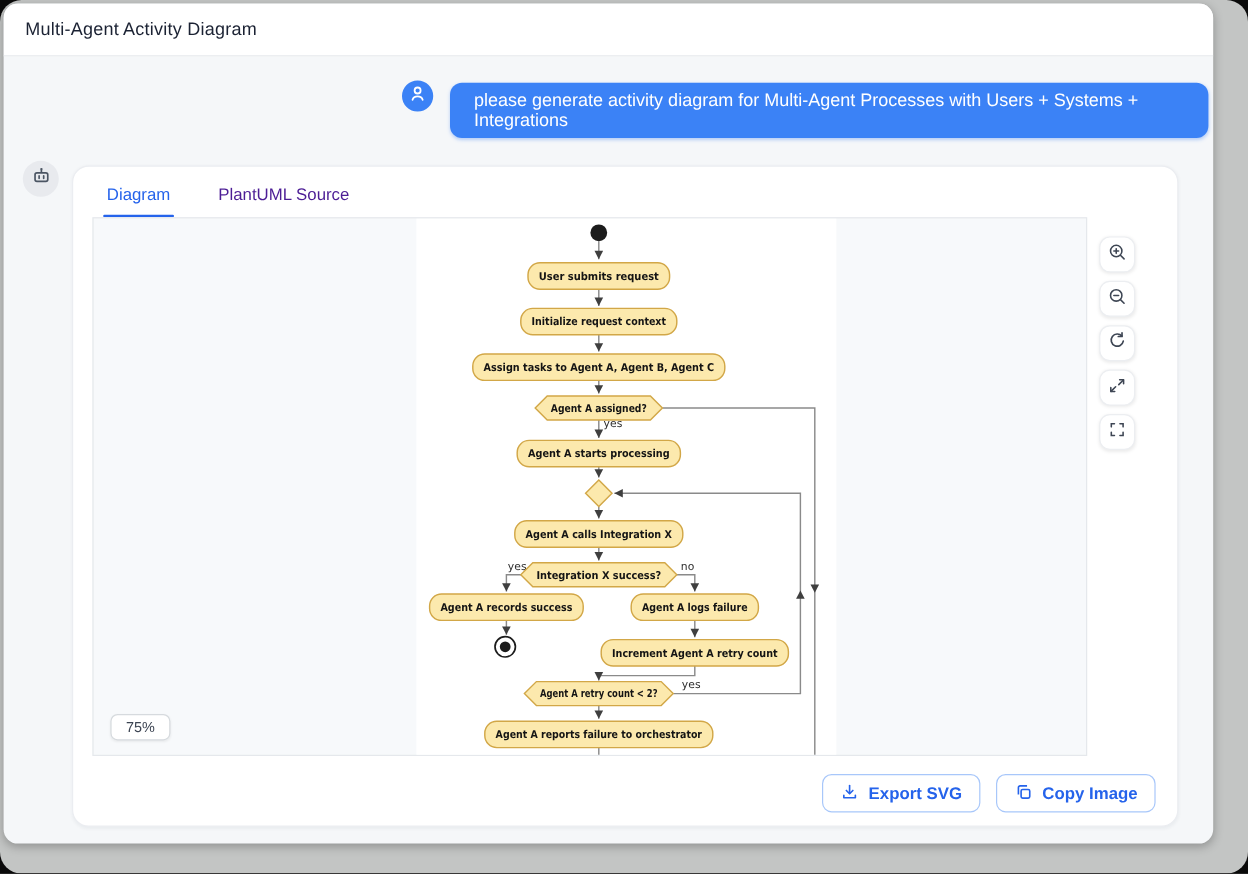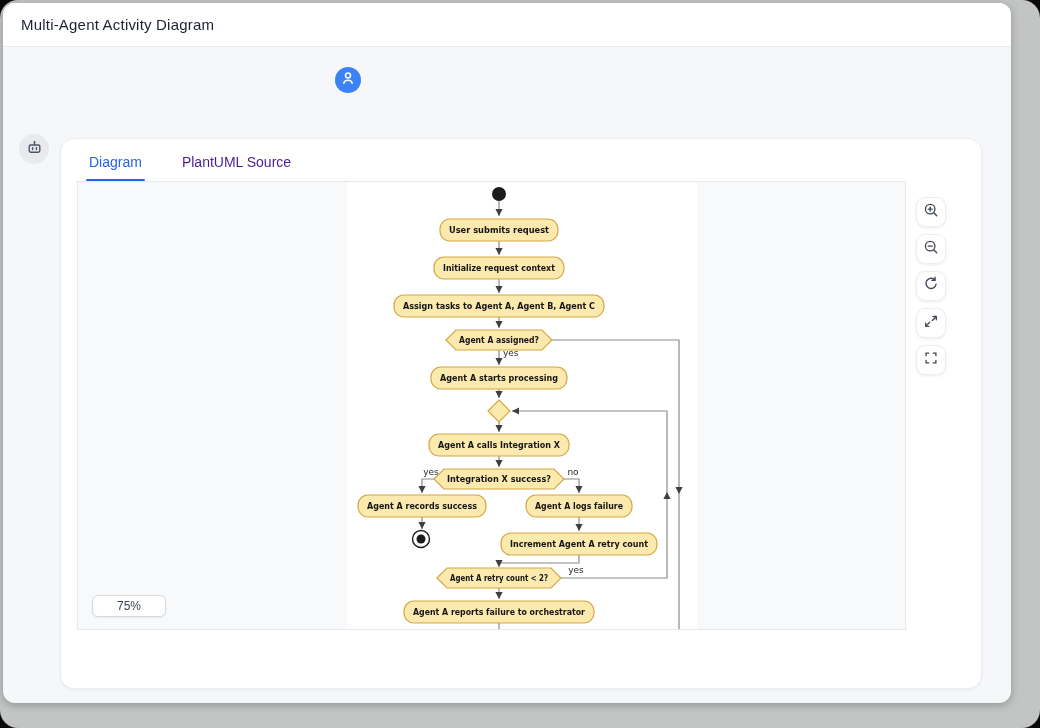--- a/index.html
+++ b/index.html
@@ -30,21 +30,21 @@
   .tab { font-size:14px; color:#4c1d95; cursor:pointer; padding-bottom:6px; position:relative; }
   .tab.active { color:#2563eb; font-weight:normal; }
   .tab.active::after { content:""; position:absolute; left:-3px; right:-3px; bottom:-5px; height:2px;
                        background:#2563eb; border-radius:1px; }
 
   .canvas { position:absolute; left:16px; top:42px; width:829px; height:449px; background:#f7f9fb;
             border:1px solid #e5e8ec; overflow:hidden; }
   .sheet { position:absolute; left:269px; top:0; width:350px; height:448px; background:#ffffff; }
 
   .zoom-badge { position:absolute; left:14px; bottom:12px; background:#ffffff; border:1px solid #d6dade;
-                border-radius:6px; padding:3px 24px; font-size:12px; color:#3c4452;
+                border-radius:6px; padding:3px 12px; font-size:12px; color:#3c4452;
                 box-shadow:0 1px 2px rgba(0,0,0,.06); }
 
   .zoom-controls { position:absolute; left:855px; top:58px; display:flex; flex-direction:column; gap:7px; }
   .zbtn { width:30px; height:30px; background:#ffffff; border:1px solid #eceef1; border-radius:9px;
           display:flex; align-items:center; justify-content:center; cursor:pointer;
           box-shadow:0 1px 3px rgba(0,0,0,.08); }
   .zbtn svg { stroke:#3e4654; }
 
   .card-footer { position:absolute; left:0; right:18px; top:506px; display:flex; justify-content:flex-end; gap:13px; }
   .action-btn { display:flex; align-items:center; gap:8px; height:32px; padding:0 14px; background:#ffffff;
@@ -67,20 +67,23 @@
       <div class="app-title">Multi-Agent Activity Diagram</div>
     </div>
 
     <div class="user-avatar">
       <span>
         <svg width="16" height="16" viewBox="0 0 16 16" fill="none">
           <circle cx="8" cy="5.4" r="2.5" stroke="#ffffff" stroke-width="1.5"></circle>
           <path d="M3.8 13.2 a4.3 3.6 0 0 1 8.4 0" stroke="#ffffff" stroke-width="1.5" fill="none" stroke-linecap="round"></path>
         </svg>
       </span>
+    </div>
+    <div class="user-bubble">
+      <span>please generate activity diagram for Multi-Agent Processes with Users + Systems + Integrations</span>
     </div>
 
     <div class="bot-avatar">
       <span>
         <svg width="17" height="17" viewBox="0 0 17 17" fill="none">
           <rect x="3.2" y="6" width="10.6" height="7.2" rx="1.6" stroke="#4b5563" stroke-width="1.4"></rect>
           <line x1="6.6" y1="8.6" x2="6.6" y2="10.6" stroke="#4b5563" stroke-width="1.4" stroke-linecap="round"></line>
           <line x1="10.4" y1="8.6" x2="10.4" y2="10.6" stroke="#4b5563" stroke-width="1.4" stroke-linecap="round"></line>
           <line x1="8.5" y1="6" x2="8.5" y2="3.6" stroke="#4b5563" stroke-width="1.4"></line>
           <circle cx="8.5" cy="2.9" r="1" fill="#4b5563"></circle>
@@ -212,16 +215,37 @@
             <svg width="18" height="18" viewBox="0 0 22 22" fill="none" stroke-width="1.6" stroke-linecap="round">
               <path d="M5 8.2 V5 h3.2"></path>
                 <path d="M13.8 5 H17 v3.2"></path>
               <path d="M17 13.8 V17 h-3.2"></path>
                 <path d="M8.2 17 H5 v-3.2"></path>
             </svg>
           </span>
         </div>
       </div>
 
+      <div class="card-footer">
+        <button class="action-btn">
+          <span>
+            <svg width="16" height="16" viewBox="0 0 20 20" fill="none" stroke-width="1.7" stroke-linecap="round" stroke-linejoin="round">
+              <line x1="10" y1="3.2" x2="10" y2="11.4"></line>
+              <polyline points="6.6,8.4 10,11.8 13.4,8.4"></polyline>
+              <path d="M4 13.4 v2.6 h12 v-2.6"></path>
+            </svg>
+          </span>
+          <span>Export SVG</span>
+        </button>
+        <button class="action-btn">
+          <span>
+            <svg width="16" height="16" viewBox="0 0 20 20" fill="none" stroke-width="1.7" stroke-linejoin="round">
+              <rect x="7.4" y="7.4" width="9" height="9" rx="1.6"></rect>
+              <path d="M4.6 12.6 V5.4 a1.8 1.8 0 0 1 1.8 -1.8 h7.2"></path>
+            </svg>
+          </span>
+          <span>Copy Image</span>
+        </button>
+      </div>
 
     </div>
   </div>
 </div>
 
 </body></html>

